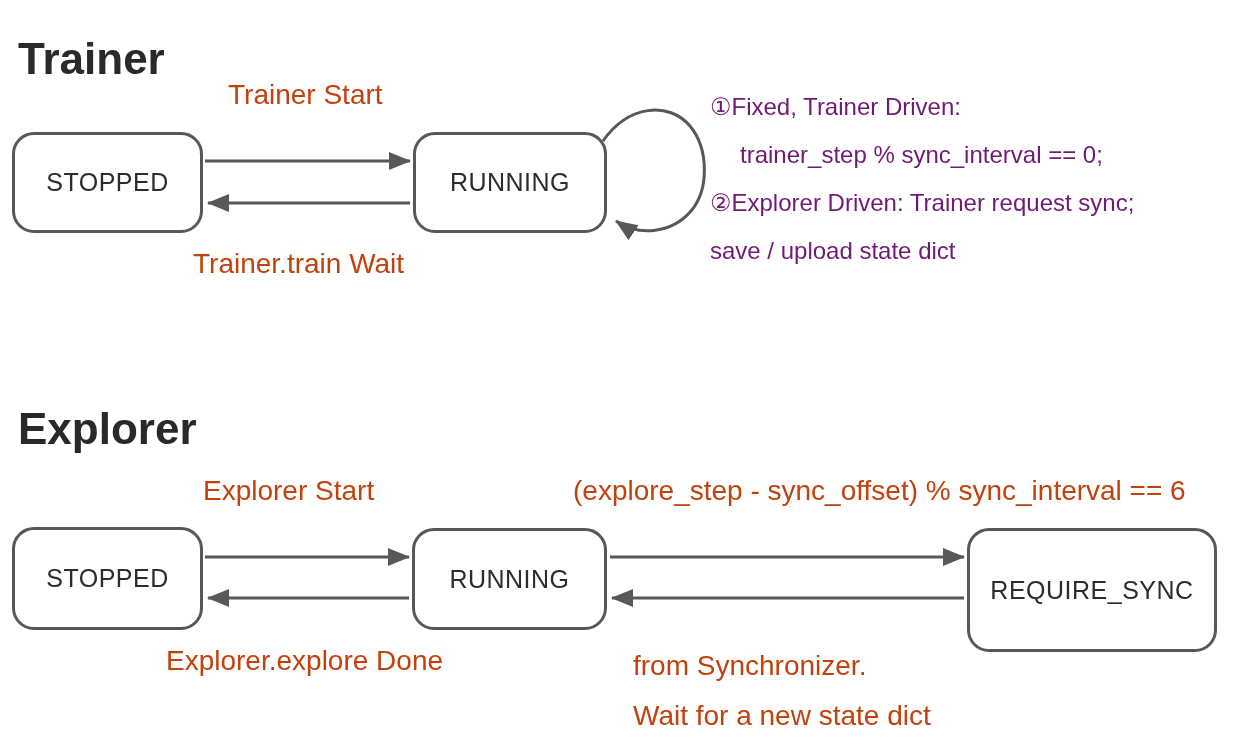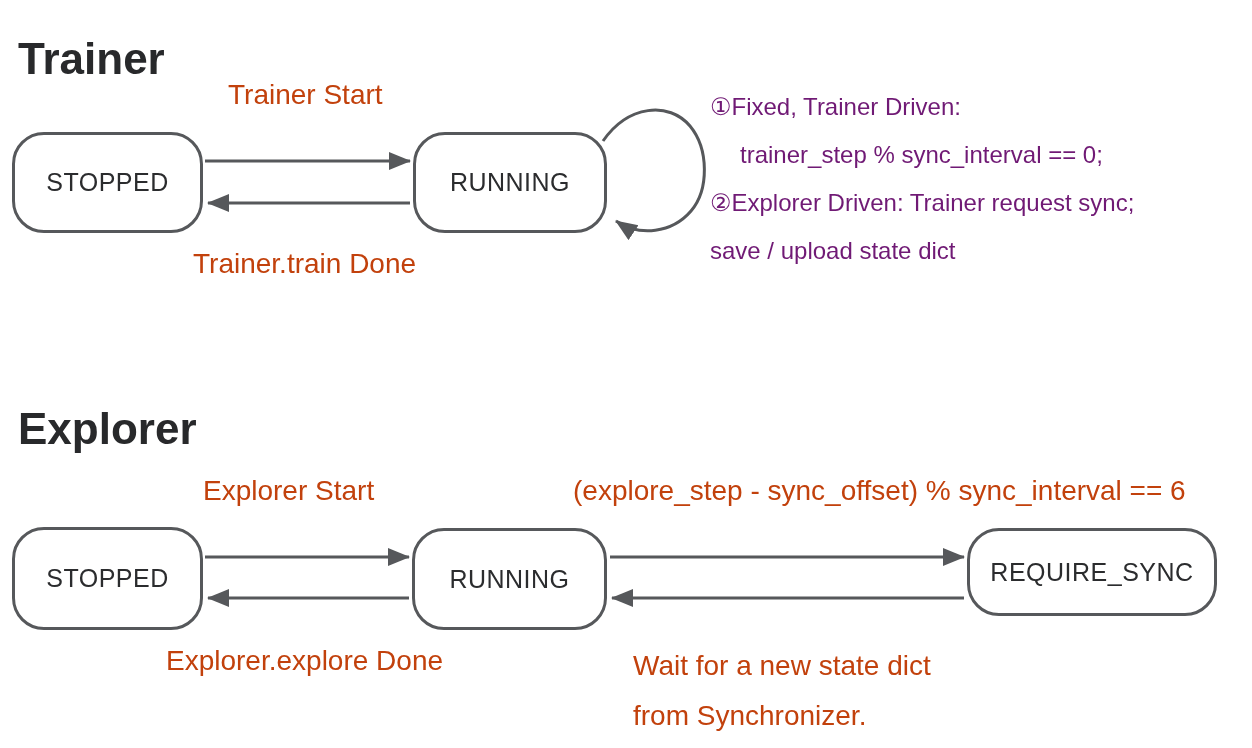--- a/index.html
+++ b/index.html
@@ -33,21 +33,21 @@
     font-size: 44px;
     line-height: 66px;
     font-weight: 700;
     color: #28292b;
     white-space: nowrap;
   }
   .state-box {
     position: absolute;
     box-sizing: border-box;
     border: 3px solid #56585b;
-    border-radius: 32px;
+    border-radius: 22px;
     background: #ffffff;
     display: flex;
     align-items: center;
     justify-content: center;
     font-size: 25px;
     letter-spacing: 0.5px;
     color: #2b2c2e;
   }
   .edge-label {
     position: absolute;
@@ -102,47 +102,47 @@
   <div class="state-box" style="left:12px; top:132px; width:191px; height:101px;">
     <span>STOPPED</span>
   </div>
 
   <div class="state-box" style="left:413px; top:132px; width:194px; height:101px;">
     <span>RUNNING</span>
   </div>
 
   <div class="edge-label" style="left:228px; top:80px;">Trainer Start</div>
 
-  <div class="edge-label" style="left:193px; top:249px;">Trainer.train Done</div>
+  <div class="edge-label" style="left:193px; top:249px;">Trainer.train Wait</div>
 
   <div class="note" style="left:710px; top:83px;">
     <div>①Fixed, Trainer Driven:</div>
     <div class="indent">trainer_step % sync_interval == 0;</div>
     <div>②Explorer Driven: Trainer request sync;</div>
     <div>save / upload state dict</div>
   </div>
 
   <div class="section-title" style="left:18px; top:396px;">Explorer</div>
 
   <div class="state-box" style="left:12px; top:527px; width:191px; height:103px;">
     <span>STOPPED</span>
   </div>
 
   <div class="state-box" style="left:412px; top:528px; width:195px; height:102px;">
     <span>RUNNING</span>
   </div>
 
-  <div class="state-box" style="left:967px; top:528px; width:250px; height:88px;">
+  <div class="state-box" style="left:967px; top:528px; width:250px; height:124px;">
     <span>REQUIRE_SYNC</span>
   </div>
 
   <div class="edge-label" style="left:203px; top:476px;">Explorer Start</div>
 
   <div class="edge-label" style="left:573px; top:476px;">(explore_step - sync_offset) % sync_interval == 6</div>
 
   <div class="edge-label" style="left:166px; top:646px;">Explorer.explore Done</div>
 
   <div class="edge-label two-line" style="left:633px; top:641px;">
+    <div>from Synchronizer.</div>
     <div>Wait for a new state dict</div>
-    <div>from Synchronizer.</div>
   </div>
 
 </div>
 
 </body></html>

